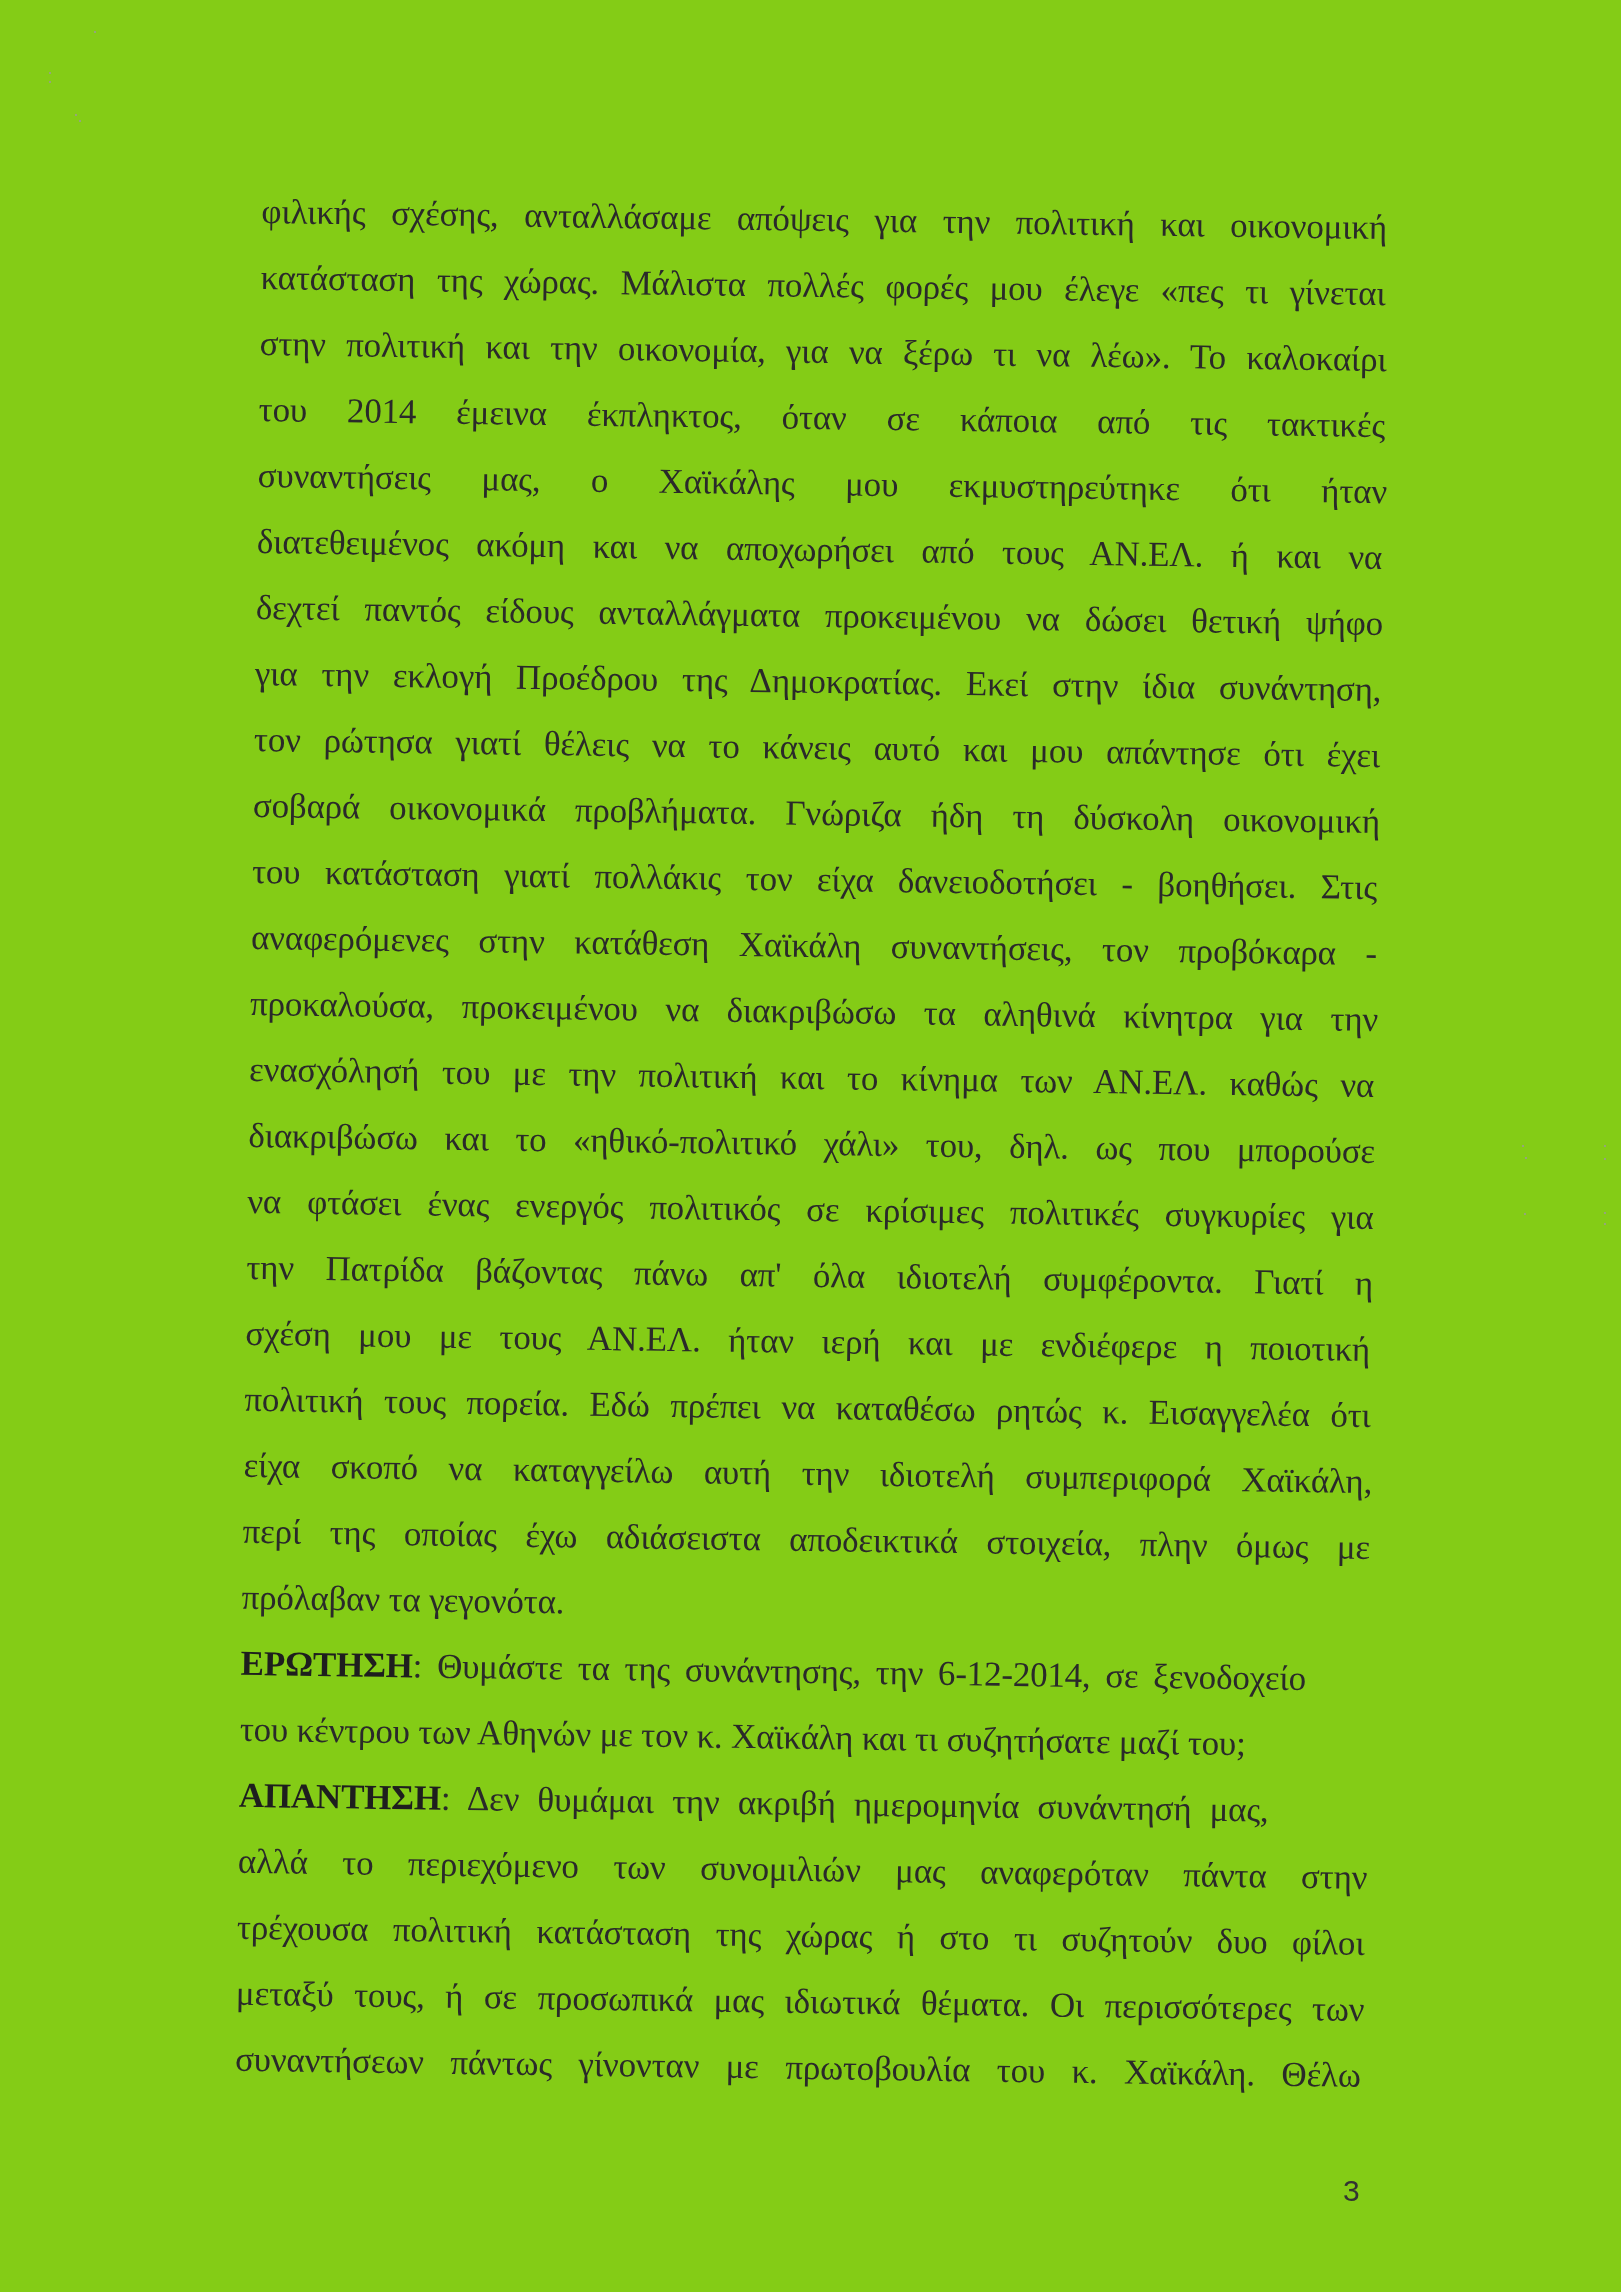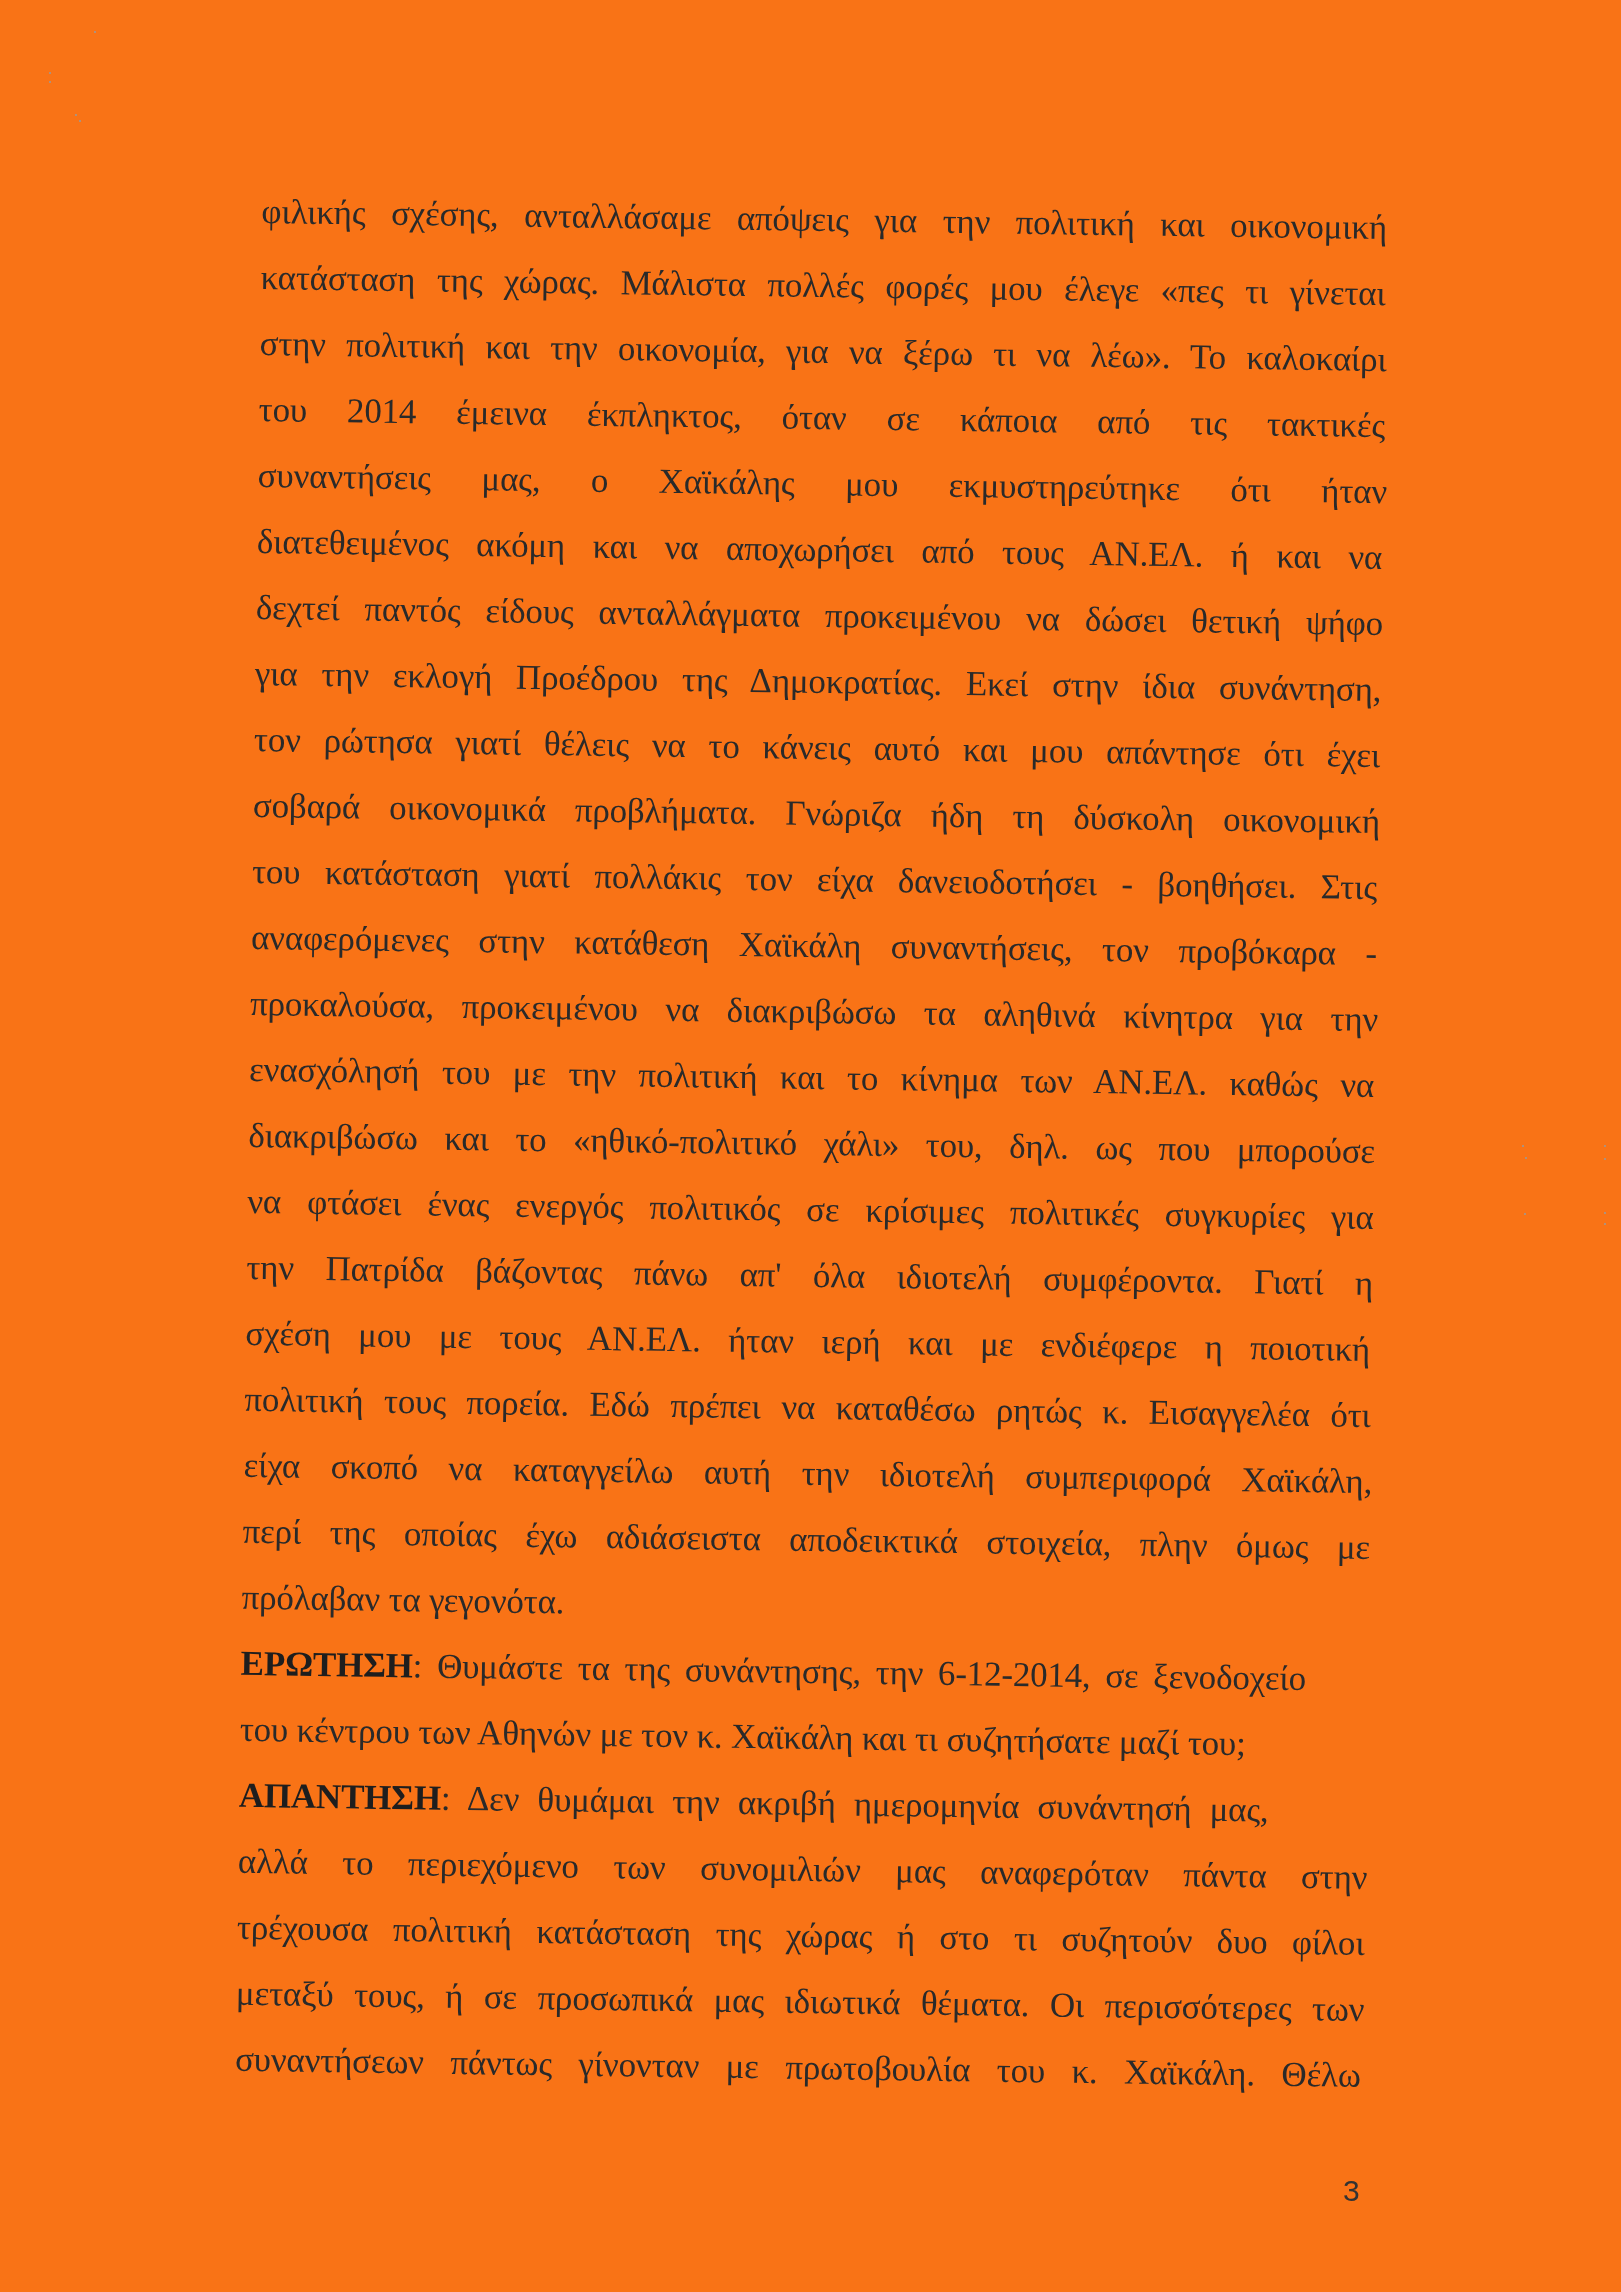--- a/index.html
+++ b/index.html
@@ -12,21 +12,21 @@
     height: 2293px;
     position: relative;
     overflow: hidden;
     background: #fefefe;
   }
   .page {
     position: absolute;
     left: 0; top: 0;
     width: 1621px;
     height: 2293px;
-    background: #f97316;
+    background: #84cc16;
   }
   .text-block {
     position: absolute;
     left: 262px;
     top: 179px;
     width: 1127px;
     transform-origin: 0 0;
     transform: rotate(0.82deg);
     font-family: "Liberation Serif", "DejaVu Serif", serif;
     font-size: 35px;

